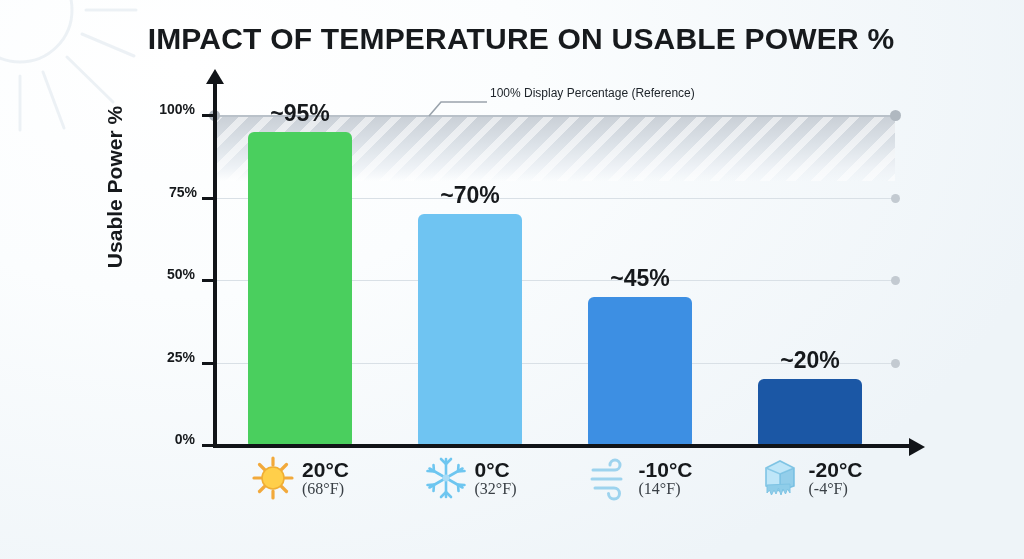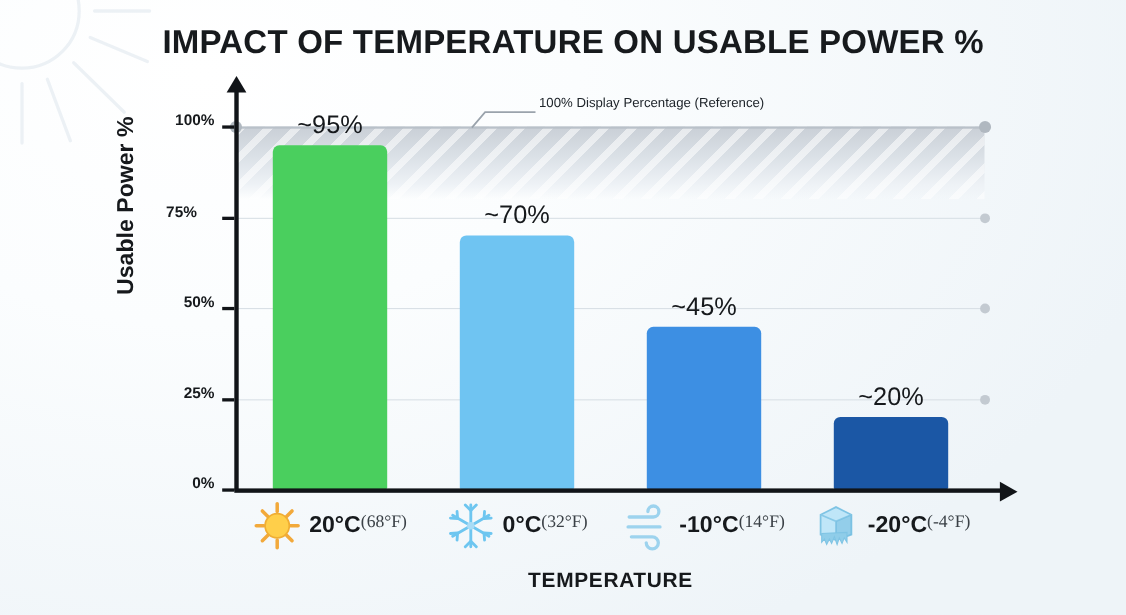--- a/index.html
+++ b/index.html
@@ -111,21 +111,21 @@
   .bar {
     position: absolute;
     bottom: 0;
     border-radius: 6px 6px 2px 2px;
   }
 
   
   .bar-value {
     position: absolute;
     font-size: 23px;
-    font-weight: normal;
+    font-weight: bold;
     color: #16191c;
     text-align: center;
     white-space: nowrap;
     transform: translateX(-50%);
   }
 
   
   #y-axis {
     position: absolute;
     left: 213px;
@@ -213,21 +213,21 @@
     justify-content: center;
     gap: 7px;
   }
   .cat-icon {
     width: 44px;
     height: 46px;
     flex: 0 0 auto;
   }
   .cat-text {
     display: flex;
-    flex-direction: row;
+    flex-direction: column;
     line-height: 1.05;
   }
   .cat-c {
     font-size: 21px;
     font-weight: bold;
     color: #16191c;
     white-space: nowrap;
   }
   .cat-f {
     font-size: 16px;
@@ -315,21 +315,21 @@
   <div id="x-axis-arrow"></div>
 
   <div id="y-ticks">
       <div class="y-tick" style="top: 444px;"></div>
       <div class="y-tick-label" style="left: 90px; width: 105px; right: auto; top: 431px;">0%</div>
       <div class="y-tick" style="top: 361.5px;"></div>
       <div class="y-tick-label" style="left: 90px; width: 105px; right: auto; top: 348.5px;">25%</div>
       <div class="y-tick" style="top: 279px;"></div>
       <div class="y-tick-label" style="left: 90px; width: 105px; right: auto; top: 266px;">50%</div>
       <div class="y-tick" style="top: 196.5px;"></div>
-      <div class="y-tick-label" style="left: 74px; width: 105px; right: auto; top: 183.5px;">75%</div>
+      <div class="y-tick-label" style="left: 92px; width: 105px; right: auto; top: 183.5px;">75%</div>
       <div class="y-tick" style="top: 114px;"></div>
       <div class="y-tick-label" style="left: 90px; width: 105px; right: auto; top: 101px;">100%</div>
     </div>
   <div id="cat-ticks">
       <div class="cat-group" style="left: 205px;">
         <span class="cat-icon"><svg viewBox="0 0 44 46" width="44" height="46">
       <g stroke="#F2A93B" stroke-width="3.2" stroke-linecap="round">
         <line x1="22" y1="3" x2="22" y2="10"></line>
               <line x1="22" y1="36" x2="22" y2="43"></line>
         <line x1="3" y1="23" x2="10" y2="23"></line>
@@ -389,14 +389,13 @@
           <span class="cat-f">(-4°F)</span>
         </span>
       </div>
     </div>
 
   <svg id="annotation-leader" viewBox="0 0 60 20">
     <path d="M2 18 L14 4 L60 4" fill="none" stroke="#9aa3ac" stroke-width="1.6"></path>
   </svg>
   <div id="annotation-text">100% Display Percentage (Reference)</div>
 
-  <div id="x-axis-title">TEMPERATURE</div>
 </div>
 
 </body></html>

